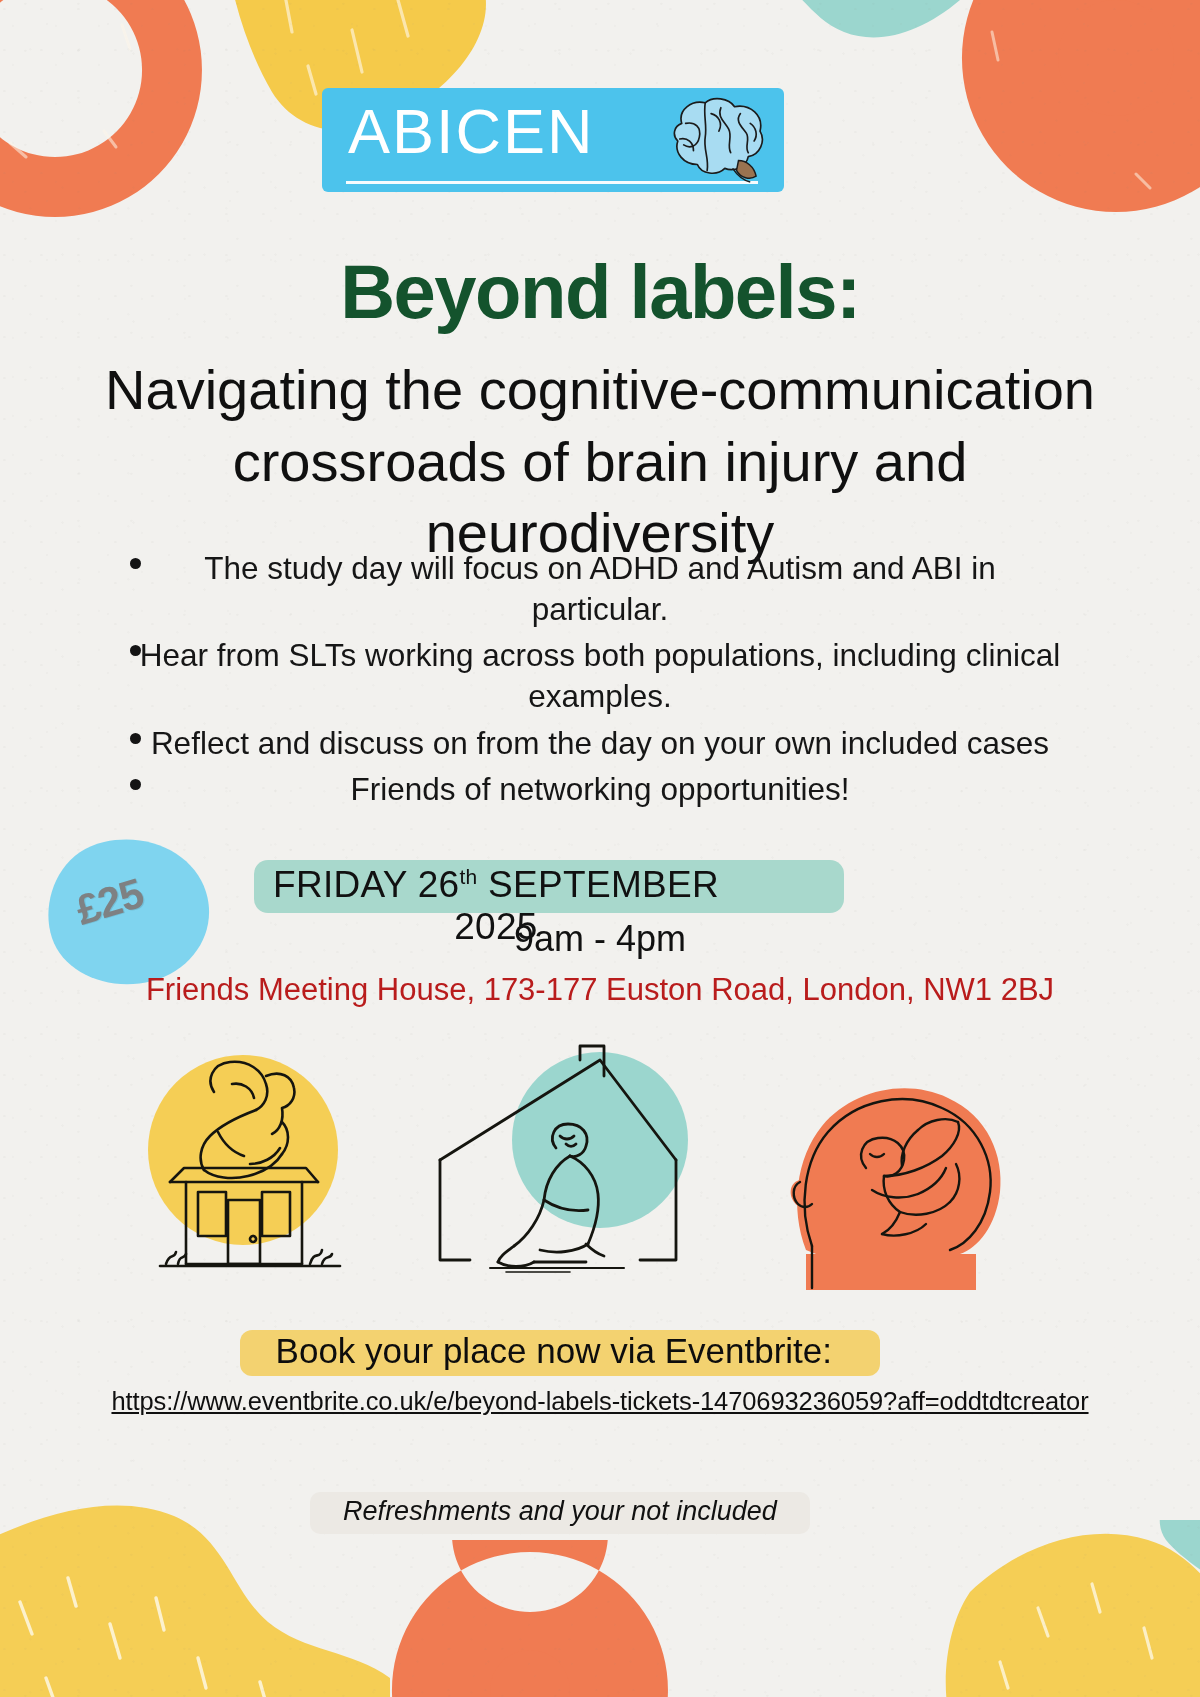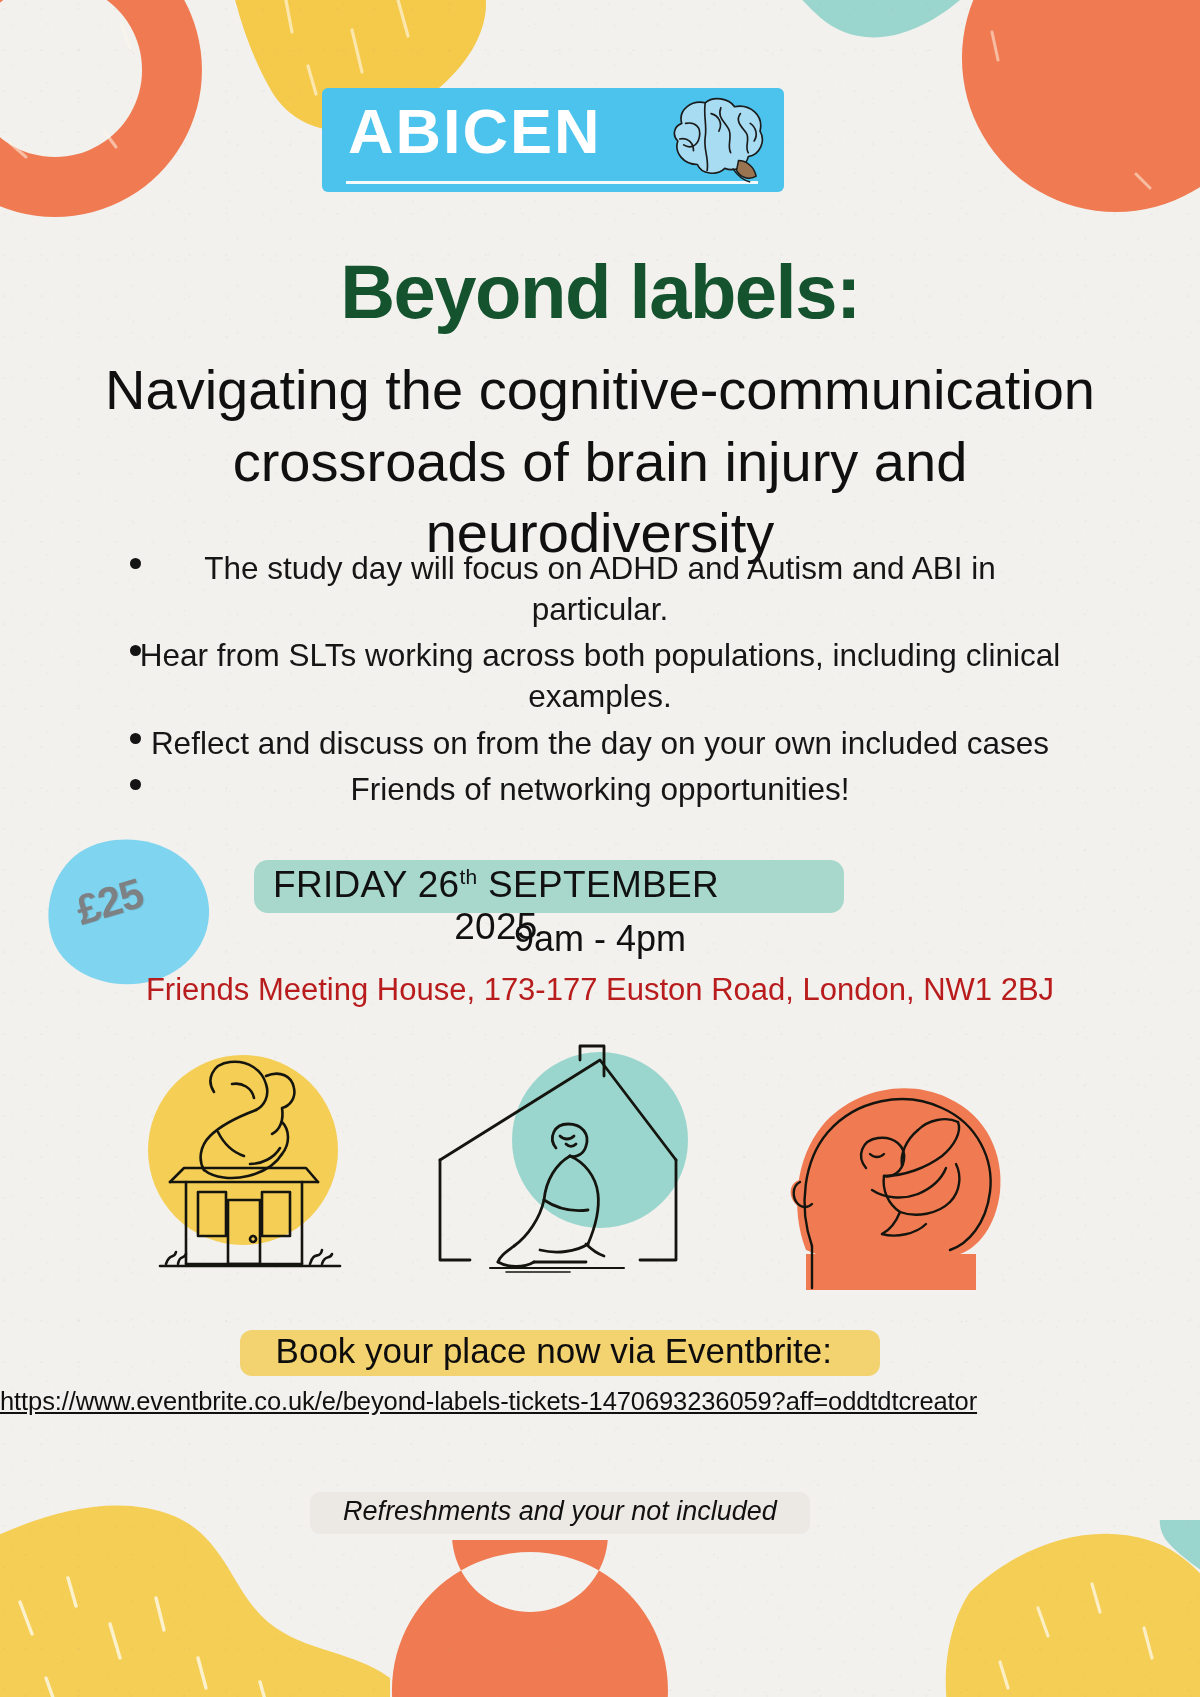--- a/index.html
+++ b/index.html
@@ -34,21 +34,21 @@
   .deco{position:absolute;z-index:1;pointer-events:none;}
 
   
   #logo-bar{
     position:absolute;left:322px;top:88px;width:462px;height:104px;
     background:#4CC3EC;border-radius:6px;z-index:5;
   }
   #logo-text{
     position:absolute;left:26px;top:12px;
     font-size:63px;letter-spacing:2px;color:#ffffff;
-    font-family:"Liberation Sans", sans-serif;font-weight:700;
+    font-family:"Liberation Sans", sans-serif;font-weight:400;
     line-height:1;
   }
   #logo-underline{
     position:absolute;left:24px;top:93px;width:412px;height:3px;background:#ffffff;opacity:.95;
   }
   #brain-icon{position:absolute;left:334px;top:6px;width:118px;height:92px;}
 
   
   #title{
     position:absolute;left:0;top:248px;width:1200px;text-align:center;
@@ -111,21 +111,21 @@
   
   #book-band{
     position:absolute;left:240px;top:1330px;width:640px;height:46px;
     background:#f3d270;border-radius:12px;z-index:4;
   }
   #book-text{
     position:absolute;left:240px;top:1331px;width:592px;text-align:right;
     font-size:35px;color:#0d0d0d;z-index:6;
   }
   #url-text{
-    position:absolute;left:0;top:1387px;width:1200px;text-align:left;
+    position:absolute;left:0;top:1387px;width:1200px;text-align:center;
     font-size:25.5px;color:#101010;text-decoration:underline;z-index:6;
     letter-spacing:-.1px;
   }
   #refresh-band{
     position:absolute;left:310px;top:1492px;width:500px;height:42px;
     background:#ece9e4;border-radius:10px;z-index:4;
   }
   #refresh-text{
     position:absolute;left:310px;top:1496px;width:500px;text-align:center;
     font-size:27px;font-style:italic;color:#111;z-index:6;

